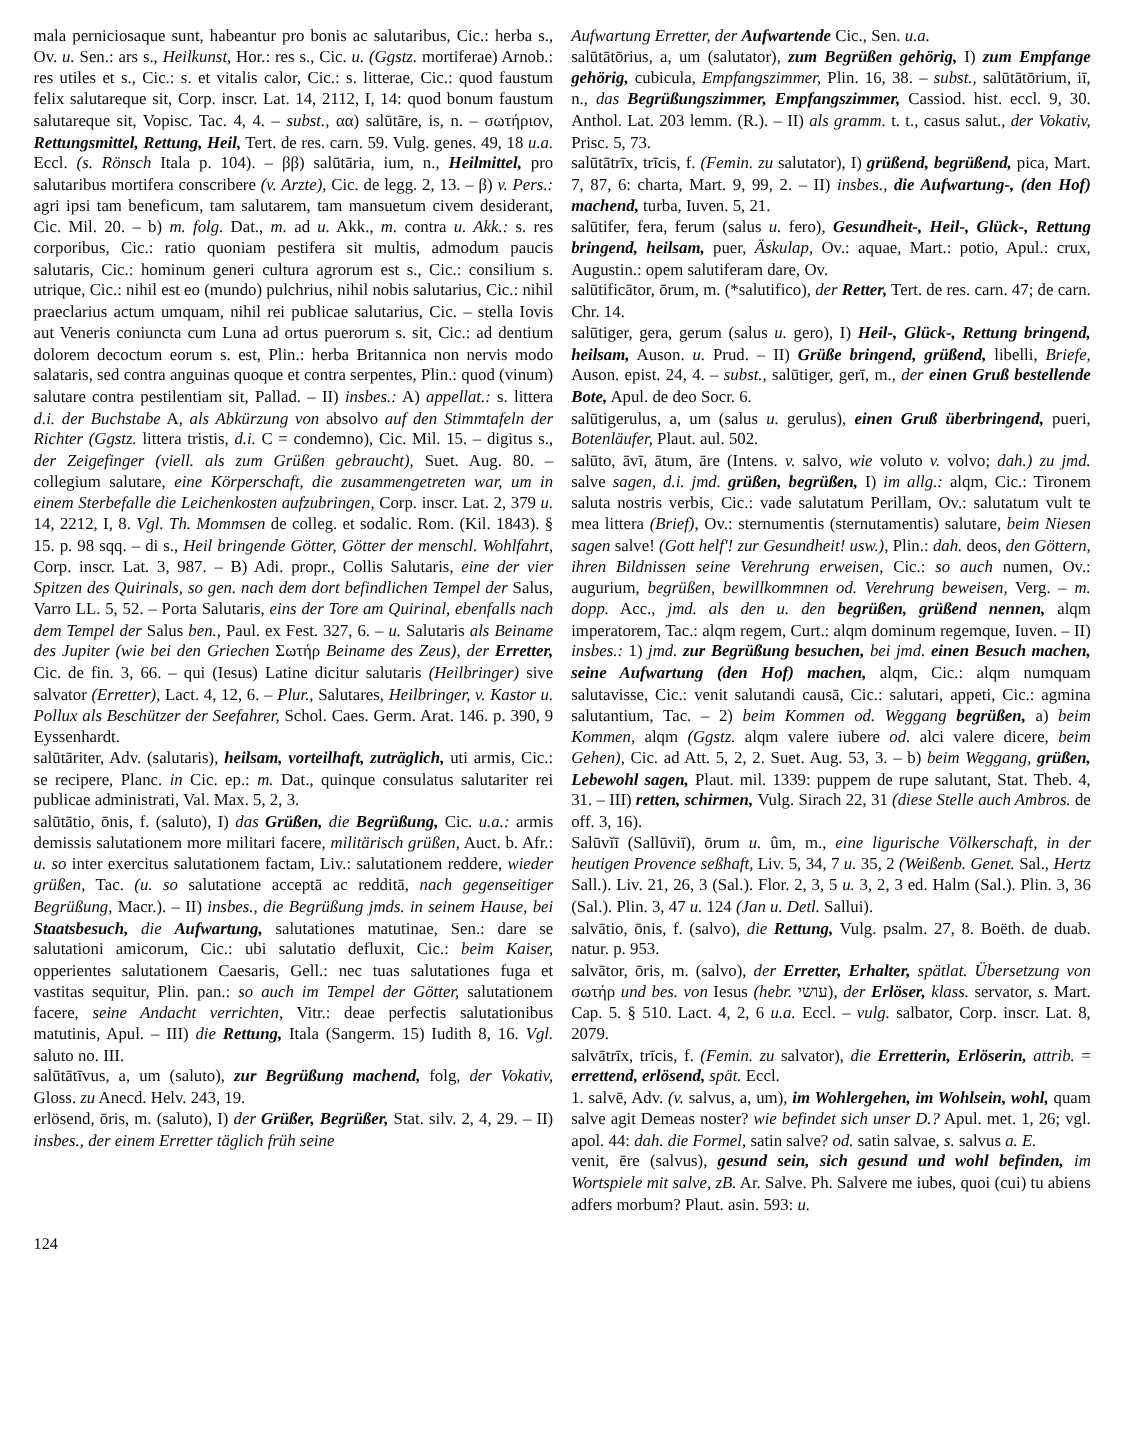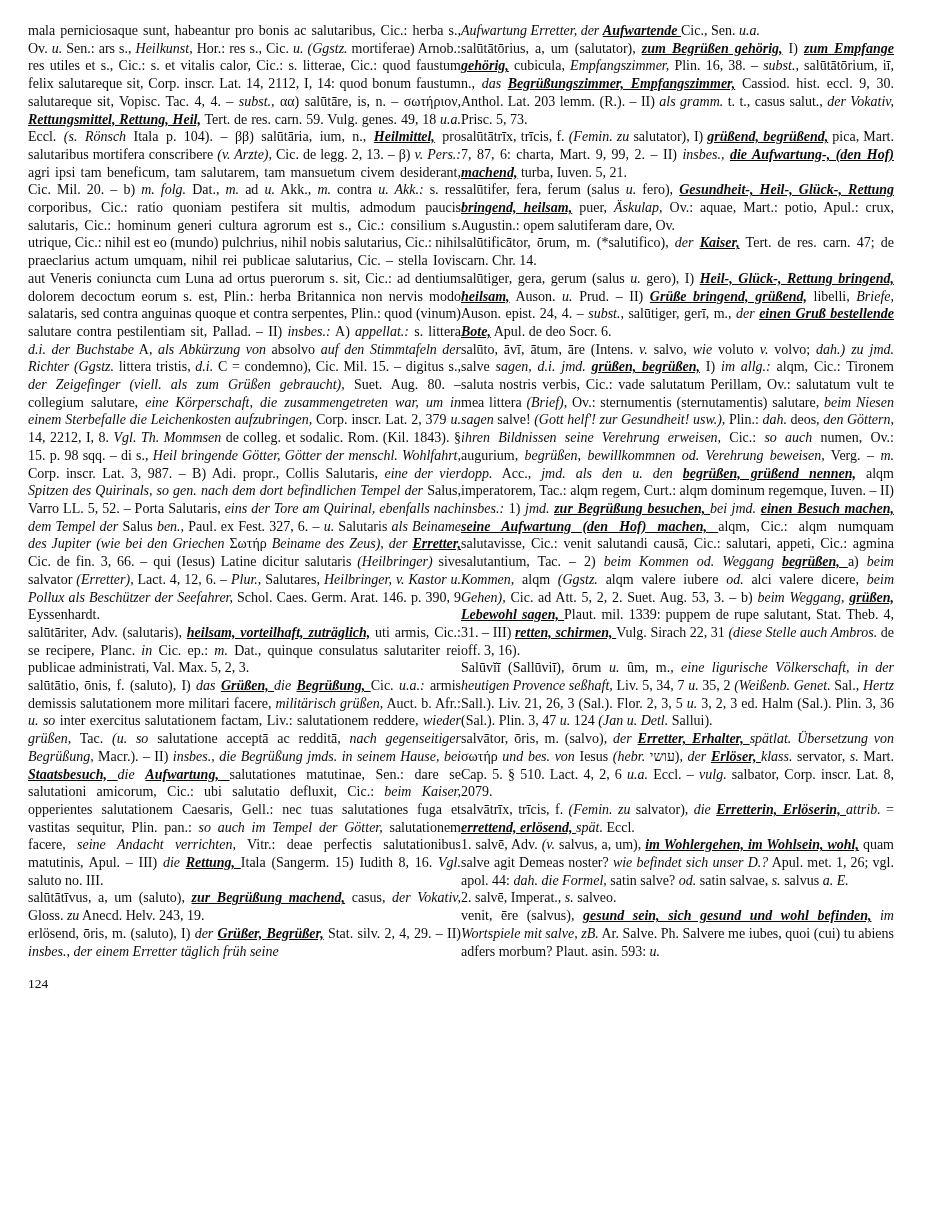--- a/index.html
+++ b/index.html
@@ -1,49 +1,50 @@
 <!DOCTYPE html>
 <html><head>
 <meta charset="utf-8">
 <style>
   html,body{margin:0;padding:0;background:#ffffff;}
   body{width:935px;height:1210px;overflow:hidden;color:#0c0c0c;
        font-family:"Liberation Serif", serif;}
   .page{padding:22px 26px 0 28px;}
-  .columns{display:flex;}
+  .columns{display:flex;gap:15px;}
   .col{width:433px;font-size:14px;line-height:17.7px;text-align:justify;}
   .col p{margin:0;padding:0;}
   .s-n{font-style:normal;font-weight:normal;}
   .s-i{font-style:italic;font-weight:normal;}
   .s-b{font-style:normal;font-weight:normal;}
-  .s-bi{font-style:italic;font-weight:bold;text-decoration:underline;}
+  .s-bi{font-style:italic;font-weight:bold;}
   .pageno{font-size:13.5px;margin-top:16px;}
 </style>
 </head>
 <body>
 
 <div class="page">
   <div class="columns">
     <div class="col">
         <p><span class="s-n">mala perniciosaque sunt, habeantur pro bonis ac salutaribus, Cic.: herba s., Ov. </span><span class="s-i">u.</span><span class="s-n"> Sen.: ars s., </span><span class="s-i">Heilkunst,</span><span class="s-n"> Hor.: res s., Cic. </span><span class="s-i">u. (Ggstz.</span><span class="s-n"> mortiferae) Arnob.: res utiles et s., Cic.: s. et vitalis calor, Cic.: s. litterae, Cic.: quod faustum felix salutareque sit, Corp. inscr. Lat. 14, 2112, I, 14: quod bonum faustum salutareque sit, Vopisc. Tac. 4, 4. – </span><span class="s-i">subst.,</span><span class="s-n"> αα) salūtāre, is, n. – σωτήριον, </span><span class="s-bi">Rettungsmittel, Rettung, Heil,</span><span class="s-n"> Tert. de res. carn. 59. Vulg. genes. 49, 18 </span><span class="s-i">u.a.</span><span class="s-n"> Eccl. </span><span class="s-i">(s. Rönsch</span><span class="s-n"> Itala p. 104). – ββ) salūtāria, ium, n., </span><span class="s-bi">Heilmittel,</span><span class="s-n"> pro salutaribus mortifera conscribere </span><span class="s-i">(v. Arzte),</span><span class="s-n"> Cic. de legg. 2, 13. – β) </span><span class="s-i">v. Pers.:</span><span class="s-n"> agri ipsi tam beneficum, tam salutarem, tam mansuetum civem desiderant, Cic. Mil. 20. – b) </span><span class="s-i">m. folg.</span><span class="s-n"> Dat., </span><span class="s-i">m.</span><span class="s-n"> ad </span><span class="s-i">u.</span><span class="s-n"> Akk., </span><span class="s-i">m.</span><span class="s-n"> contra </span><span class="s-i">u. Akk.:</span><span class="s-n"> s. res corporibus, Cic.: ratio quoniam pestifera sit multis, admodum paucis salutaris, Cic.: hominum generi cultura agrorum est s., Cic.: consilium s. utrique, Cic.: nihil est eo (mundo) pulchrius, nihil nobis salutarius, Cic.: nihil praeclarius actum umquam, nihil rei publicae salutarius, Cic. – stella Iovis aut Veneris coniuncta cum Luna ad ortus puerorum s. sit, Cic.: ad dentium dolorem decoctum eorum s. est, Plin.: herba Britannica non nervis modo salataris, sed contra anguinas quoque et contra serpentes, Plin.: quod (vinum) salutare contra pestilentiam sit, Pallad. – II) </span><span class="s-i">insbes.:</span><span class="s-n"> A) </span><span class="s-i">appellat.:</span><span class="s-n"> s. littera </span><span class="s-i">d.i. der Buchstabe</span><span class="s-n"> A, </span><span class="s-i">als Abkürzung von</span><span class="s-n"> absolvo </span><span class="s-i">auf den Stimmtafeln der Richter (Ggstz.</span><span class="s-n"> littera tristis, </span><span class="s-i">d.i.</span><span class="s-n"> C = condemno), Cic. Mil. 15. – digitus s., </span><span class="s-i">der Zeigefinger (viell. als zum Grüßen gebraucht),</span><span class="s-n"> Suet. Aug. 80. – collegium salutare, </span><span class="s-i">eine Körperschaft, die zusammengetreten war, um in einem Sterbefalle die Leichenkosten aufzubringen,</span><span class="s-n"> Corp. inscr. Lat. 2, 379 </span><span class="s-i">u.</span><span class="s-n"> 14, 2212, I, 8. </span><span class="s-i">Vgl. Th. Mommsen</span><span class="s-n"> de colleg. et sodalic. Rom. (Kil. 1843). § 15. p. 98 sqq. – di s., </span><span class="s-i">Heil bringende Götter, Götter der menschl. Wohlfahrt,</span><span class="s-n"> Corp. inscr. Lat. 3, 987. – B) Adi. propr., Collis Salutaris, </span><span class="s-i">eine der vier Spitzen des Quirinals, so gen. nach dem dort befindlichen Tempel der</span><span class="s-n"> Salus, Varro LL. 5, 52. – Porta Salutaris, </span><span class="s-i">eins der Tore am Quirinal, ebenfalls nach dem Tempel der</span><span class="s-n"> Salus </span><span class="s-i">ben.,</span><span class="s-n"> Paul. ex Fest. 327, 6. – </span><span class="s-i">u.</span><span class="s-n"> Salutaris </span><span class="s-i">als Beiname des Jupiter (wie bei den Griechen</span><span class="s-n"> Σωτήρ </span><span class="s-i">Beiname des Zeus), der </span><span class="s-bi">Erretter,</span><span class="s-n"> Cic. de fin. 3, 66. – qui (Iesus) Latine dicitur salutaris </span><span class="s-i">(Heilbringer)</span><span class="s-n"> sive salvator </span><span class="s-i">(Erretter),</span><span class="s-n"> Lact. 4, 12, 6. – </span><span class="s-i">Plur.,</span><span class="s-n"> Salutares, </span><span class="s-i">Heilbringer, v. Kastor u. Pollux als Beschützer der Seefahrer,</span><span class="s-n"> Schol. Caes. Germ. Arat. 146. p. 390, 9 Eyssenhardt.</span></p>
         <p><span class="s-b">salūtāriter</span><span class="s-n">, Adv. (salutaris), </span><span class="s-bi">heilsam, vorteilhaft, zuträglich,</span><span class="s-n"> uti armis, Cic.: se recipere, Planc. </span><span class="s-i">in</span><span class="s-n"> Cic. ep.: </span><span class="s-i">m.</span><span class="s-n"> Dat., quinque consulatus salutariter rei publicae administrati, Val. Max. 5, 2, 3.</span></p>
         <p><span class="s-b">salūtātio</span><span class="s-n">, ōnis, f. (saluto), I) </span><span class="s-i">das </span><span class="s-bi">Grüßen, </span><span class="s-i">die </span><span class="s-bi">Begrüßung, </span><span class="s-n">Cic. </span><span class="s-i">u.a.:</span><span class="s-n"> armis demissis salutationem more militari facere, </span><span class="s-i">militärisch grüßen,</span><span class="s-n"> Auct. b. Afr.: </span><span class="s-i">u. so</span><span class="s-n"> inter exercitus salutationem factam, Liv.: salutationem reddere, </span><span class="s-i">wieder grüßen,</span><span class="s-n"> Tac. </span><span class="s-i">(u. so</span><span class="s-n"> salutatione acceptā ac redditā, </span><span class="s-i">nach gegenseitiger Begrüßung,</span><span class="s-n"> Macr.). – II) </span><span class="s-i">insbes., die Begrüßung jmds. in seinem Hause, bei </span><span class="s-bi">Staatsbesuch, </span><span class="s-i">die </span><span class="s-bi">Aufwartung, </span><span class="s-n">salutationes matutinae, Sen.: dare se salutationi amicorum, Cic.: ubi salutatio defluxit, Cic.: </span><span class="s-i">beim Kaiser,</span><span class="s-n"> opperientes salutationem Caesaris, Gell.: nec tuas salutationes fuga et vastitas sequitur, Plin. pan.: </span><span class="s-i">so auch im Tempel der Götter,</span><span class="s-n"> salutationem facere, </span><span class="s-i">seine Andacht verrichten,</span><span class="s-n"> Vitr.: deae perfectis salutationibus matutinis, Apul. – III) </span><span class="s-i">die </span><span class="s-bi">Rettung, </span><span class="s-n">Itala (Sangerm. 15) Iudith 8, 16. </span><span class="s-i">Vgl.</span><span class="s-n"> saluto no. III.</span></p>
-        <p><span class="s-b">salūtātīvus</span><span class="s-n">, a, um (saluto), </span><span class="s-bi">zur Begrüßung machend,</span><span class="s-n"> casus, </span><span class="s-i">der Vokativ,</span><span class="s-n"> Gloss. </span><span class="s-i">zu</span><span class="s-n"> Anecd. Helv. 243, 19.</span></p>
+        <p><span class="s-b">salūtātīvus</span><span class="s-n">, a, um (saluto), </span><span class="s-bi">zur Begrüßung machend,</span><span class="s-n"> folg, </span><span class="s-i">der Vokativ,</span><span class="s-n"> Gloss. </span><span class="s-i">zu</span><span class="s-n"> Anecd. Helv. 243, 19.</span></p>
         <p><span class="s-b">erlösend</span><span class="s-n">, ōris, m. (saluto), I) </span><span class="s-i">der </span><span class="s-bi">Grüßer, Begrüßer,</span><span class="s-n"> Stat. silv. 2, 4, 29. – II) </span><span class="s-i">insbes., der einem Erretter täglich früh seine</span></p>
       </div>
     <div class="col">
         <p><span class="s-i">Aufwartung Erretter, der </span><span class="s-bi">Aufwartende </span><span class="s-n">Cic., Sen. </span><span class="s-i">u.a.</span></p>
         <p><span class="s-b">salūtātōrius</span><span class="s-n">, a, um (salutator), </span><span class="s-bi">zum Begrüßen gehörig,</span><span class="s-n"> I) </span><span class="s-bi">zum Empfange gehörig,</span><span class="s-n"> cubicula, </span><span class="s-i">Empfangszimmer,</span><span class="s-n"> Plin. 16, 38. – </span><span class="s-i">subst.,</span><span class="s-n"> salūtātōrium, iī, n., </span><span class="s-i">das </span><span class="s-bi">Begrüßungszimmer, Empfangszimmer,</span><span class="s-n"> Cassiod. hist. eccl. 9, 30. Anthol. Lat. 203 lemm. (R.). – II) </span><span class="s-i">als gramm.</span><span class="s-n"> t. t., casus salut., </span><span class="s-i">der Vokativ,</span><span class="s-n"> Prisc. 5, 73.</span></p>
         <p><span class="s-b">salūtātrīx</span><span class="s-n">, trīcis, f. </span><span class="s-i">(Femin. zu</span><span class="s-n"> salutator), I) </span><span class="s-bi">grüßend, begrüßend,</span><span class="s-n"> pica, Mart. 7, 87, 6: charta, Mart. 9, 99, 2. – II) </span><span class="s-i">insbes.,</span><span class="s-n"> </span><span class="s-bi">die Aufwartung-, (den Hof) machend,</span><span class="s-n"> turba, Iuven. 5, 21.</span></p>
         <p><span class="s-b">salūtifer</span><span class="s-n">, fera, ferum (salus </span><span class="s-i">u.</span><span class="s-n"> fero), </span><span class="s-bi">Gesundheit-, Heil-, Glück-, Rettung bringend, heilsam,</span><span class="s-n"> puer, </span><span class="s-i">Äskulap,</span><span class="s-n"> Ov.: aquae, Mart.: potio, Apul.: crux, Augustin.: opem salutiferam dare, Ov.</span></p>
-        <p><span class="s-b">salūtificātor</span><span class="s-n">, ōrum, m. (*salutifico), </span><span class="s-i">der </span><span class="s-bi">Kaiser,</span><span class="s-n"> Tert. de res. carn. 47; de carn. Chr. 14.</span></p>
+        <p><span class="s-b">salūtificātor</span><span class="s-n">, ōrum, m. (*salutifico), </span><span class="s-i">der </span><span class="s-bi">Retter,</span><span class="s-n"> Tert. de res. carn. 47; de carn. Chr. 14.</span></p>
         <p><span class="s-b">salūtiger</span><span class="s-n">, gera, gerum (salus </span><span class="s-i">u.</span><span class="s-n"> gero), I) </span><span class="s-bi">Heil-, Glück-, Rettung bringend, heilsam,</span><span class="s-n"> Auson. </span><span class="s-i">u.</span><span class="s-n"> Prud. – II) </span><span class="s-bi">Grüße bringend, grüßend,</span><span class="s-n"> libelli, </span><span class="s-i">Briefe,</span><span class="s-n"> Auson. epist. 24, 4. – </span><span class="s-i">subst.,</span><span class="s-n"> salūtiger, gerī, m., </span><span class="s-i">der </span><span class="s-bi">einen Gruß bestellende Bote,</span><span class="s-n"> Apul. de deo Socr. 6.</span></p>
+        <p><span class="s-b">salūtigerulus</span><span class="s-n">, a, um (salus </span><span class="s-i">u.</span><span class="s-n"> gerulus), </span><span class="s-bi">einen Gruß überbringend,</span><span class="s-n"> pueri, </span><span class="s-i">Botenläufer,</span><span class="s-n"> Plaut. aul. 502.</span></p>
         <p><span class="s-b">salūto</span><span class="s-n">, āvī, ātum, āre (Intens. </span><span class="s-i">v.</span><span class="s-n"> salvo, </span><span class="s-i">wie</span><span class="s-n"> voluto </span><span class="s-i">v.</span><span class="s-n"> volvo; </span><span class="s-i">dah.) zu jmd.</span><span class="s-n"> salve </span><span class="s-i">sagen, d.i. jmd.</span><span class="s-n"> </span><span class="s-bi">grüßen, begrüßen,</span><span class="s-n"> I) </span><span class="s-i">im allg.:</span><span class="s-n"> alqm, Cic.: Tironem saluta nostris verbis, Cic.: vade salutatum Perillam, Ov.: salutatum vult te mea littera </span><span class="s-i">(Brief),</span><span class="s-n"> Ov.: sternumentis (sternutamentis) salutare, </span><span class="s-i">beim Niesen sagen</span><span class="s-n"> salve! </span><span class="s-i">(Gott helf'! zur Gesundheit! usw.),</span><span class="s-n"> Plin.: </span><span class="s-i">dah.</span><span class="s-n"> deos, </span><span class="s-i">den Göttern, ihren Bildnissen seine Verehrung erweisen,</span><span class="s-n"> Cic.: </span><span class="s-i">so auch</span><span class="s-n"> numen, Ov.: augurium, </span><span class="s-i">begrüßen, bewillkommnen od. Verehrung beweisen,</span><span class="s-n"> Verg. – </span><span class="s-i">m. dopp.</span><span class="s-n"> Acc., </span><span class="s-i">jmd. als den u. den </span><span class="s-bi">begrüßen, grüßend nennen,</span><span class="s-n"> alqm imperatorem, Tac.: alqm regem, Curt.: alqm dominum regemque, Iuven. – II) </span><span class="s-i">insbes.:</span><span class="s-n"> 1) </span><span class="s-i">jmd. </span><span class="s-bi">zur Begrüßung besuchen, </span><span class="s-i">bei jmd. </span><span class="s-bi">einen Besuch machen, seine Aufwartung (den Hof) machen, </span><span class="s-n">alqm, Cic.: alqm numquam salutavisse, Cic.: venit salutandi causā, Cic.: salutari, appeti, Cic.: agmina salutantium, Tac. – 2) </span><span class="s-i">beim Kommen od. Weggang </span><span class="s-bi">begrüßen, </span><span class="s-n">a) </span><span class="s-i">beim Kommen,</span><span class="s-n"> alqm </span><span class="s-i">(Ggstz.</span><span class="s-n"> alqm valere iubere </span><span class="s-i">od.</span><span class="s-n"> alci valere dicere, </span><span class="s-i">beim Gehen),</span><span class="s-n"> Cic. ad Att. 5, 2, 2. Suet. Aug. 53, 3. – b) </span><span class="s-i">beim Weggang, </span><span class="s-bi">grüßen, Lebewohl sagen, </span><span class="s-n">Plaut. mil. 1339: puppem de rupe salutant, Stat. Theb. 4, 31. – III) </span><span class="s-bi">retten, schirmen, </span><span class="s-n">Vulg. Sirach 22, 31 </span><span class="s-i">(diese Stelle auch Ambros.</span><span class="s-n"> de off. 3, 16).</span></p>
         <p><span class="s-b">Salūvĭī</span><span class="s-n"> (Sallūviī), ōrum </span><span class="s-i">u.</span><span class="s-n"> ûm, m., </span><span class="s-i">eine ligurische Völkerschaft, in der heutigen Provence seßhaft,</span><span class="s-n"> Liv. 5, 34, 7 </span><span class="s-i">u.</span><span class="s-n"> 35, 2 </span><span class="s-i">(Weißenb. Genet.</span><span class="s-n"> Sal., </span><span class="s-i">Hertz</span><span class="s-n"> Sall.). Liv. 21, 26, 3 (Sal.). Flor. 2, 3, 5 </span><span class="s-i">u.</span><span class="s-n"> 3, 2, 3 ed. Halm (Sal.). Plin. 3, 36 (Sal.). Plin. 3, 47 </span><span class="s-i">u.</span><span class="s-n"> 124 </span><span class="s-i">(Jan u. Detl.</span><span class="s-n"> Sallui).</span></p>
+        <p><span class="s-b">salvātio</span><span class="s-n">, ōnis, f. (salvo), </span><span class="s-i">die </span><span class="s-bi">Rettung, </span><span class="s-n">Vulg. psalm. 27, 8. Boëth. de duab. natur. p. 953.</span></p>
         <p><span class="s-b">salvātor</span><span class="s-n">, ōris, m. (salvo), </span><span class="s-i">der </span><span class="s-bi">Erretter, Erhalter, </span><span class="s-i">spätlat. Übersetzung von</span><span class="s-n"> σωτήρ </span><span class="s-i">und bes. von</span><span class="s-n"> Iesus </span><span class="s-i">(hebr.</span><span class="s-n"> עושי), </span><span class="s-i">der </span><span class="s-bi">Erlöser, </span><span class="s-i">klass.</span><span class="s-n"> servator, </span><span class="s-i">s.</span><span class="s-n"> Mart. Cap. 5. § 510. Lact. 4, 2, 6 </span><span class="s-i">u.a.</span><span class="s-n"> Eccl. – </span><span class="s-i">vulg.</span><span class="s-n"> salbator, Corp. inscr. Lat. 8, 2079.</span></p>
         <p><span class="s-b">salvātrīx</span><span class="s-n">, trīcis, f. </span><span class="s-i">(Femin. zu</span><span class="s-n"> salvator), </span><span class="s-i">die </span><span class="s-bi">Erretterin, Erlöserin, </span><span class="s-i">attrib.</span><span class="s-n"> = </span><span class="s-bi">errettend, erlösend, </span><span class="s-i">spät.</span><span class="s-n"> Eccl.</span></p>
         <p><span class="s-b">1. salvē</span><span class="s-n">, Adv. </span><span class="s-i">(v.</span><span class="s-n"> salvus, a, um), </span><span class="s-bi">im Wohlergehen, im Wohlsein, wohl,</span><span class="s-n"> quam salve agit Demeas noster? </span><span class="s-i">wie befindet sich unser D.?</span><span class="s-n"> Apul. met. 1, 26; vgl. apol. 44: </span><span class="s-i">dah. die Formel,</span><span class="s-n"> satin salve? </span><span class="s-i">od.</span><span class="s-n"> satin salvae, </span><span class="s-i">s.</span><span class="s-n"> salvus </span><span class="s-i">a. E.</span></p>
-        <p><span class="s-b">2. salvē</span><span class="s-n">, Imperat., </span><span class="s-i">s.</span><span class="s-n"> salveo.</span></p>
         <p><span class="s-b">venit</span><span class="s-n">, ēre (salvus), </span><span class="s-bi">gesund sein, sich gesund und wohl befinden,</span><span class="s-n"> </span><span class="s-i">im Wortspiele mit salve, zB.</span><span class="s-n"> Ar. Salve. Ph. Salvere me iubes, quoi (cui) tu abiens adfers morbum? Plaut. asin. 593: </span><span class="s-i">u.</span></p>
       </div>
   </div>
   <div class="pageno">124</div>
 </div>
 
 </body></html>

